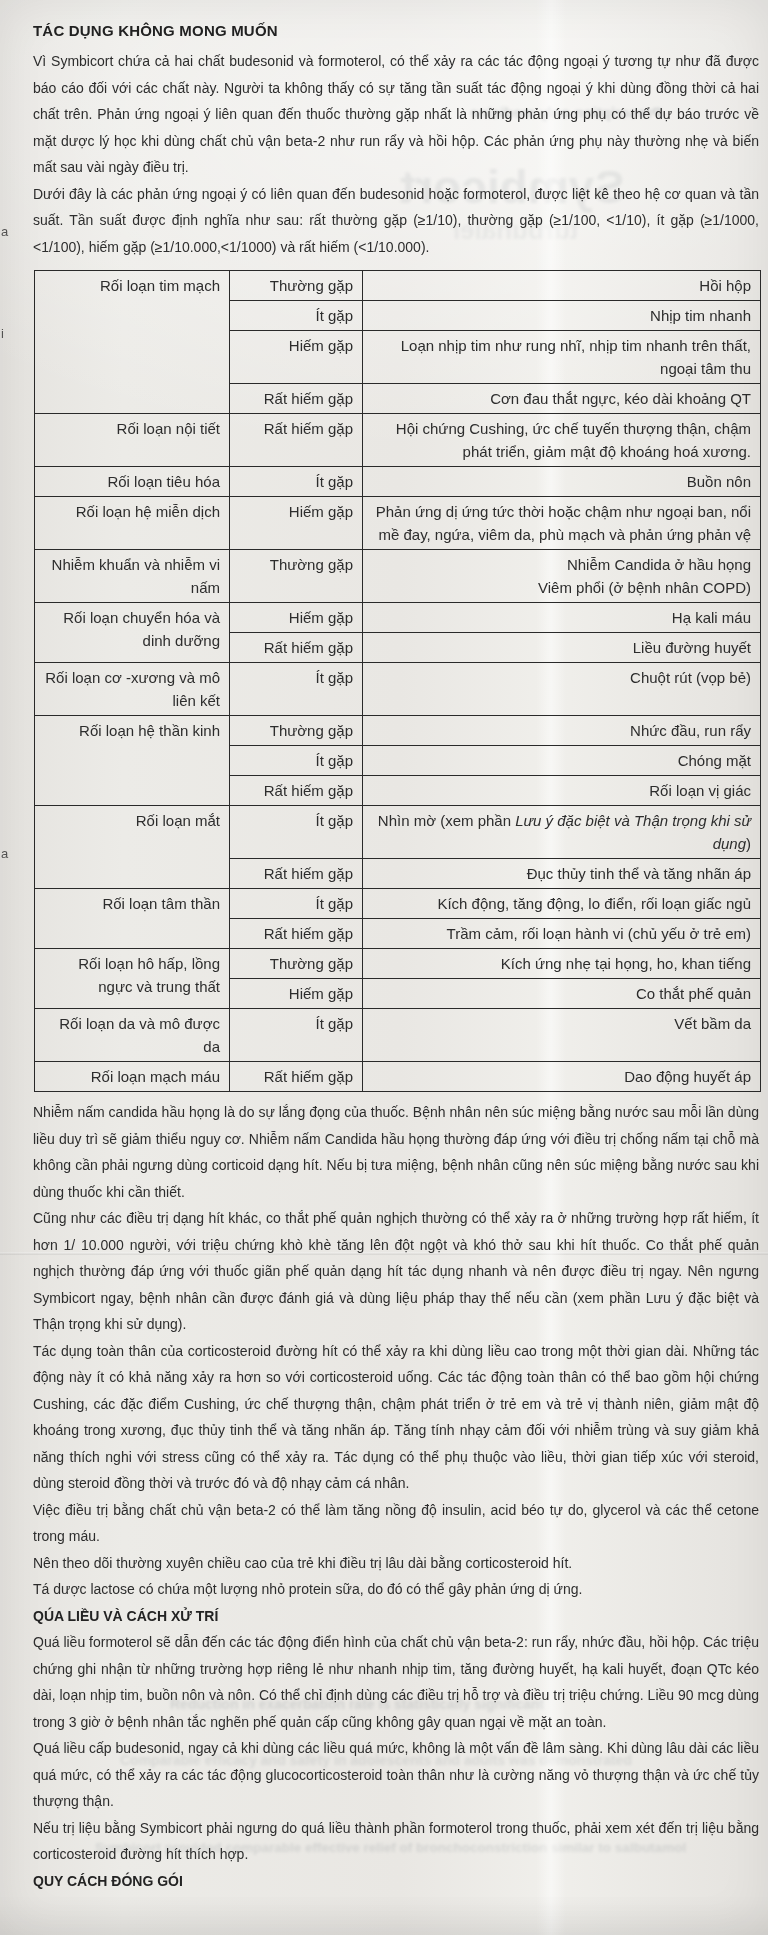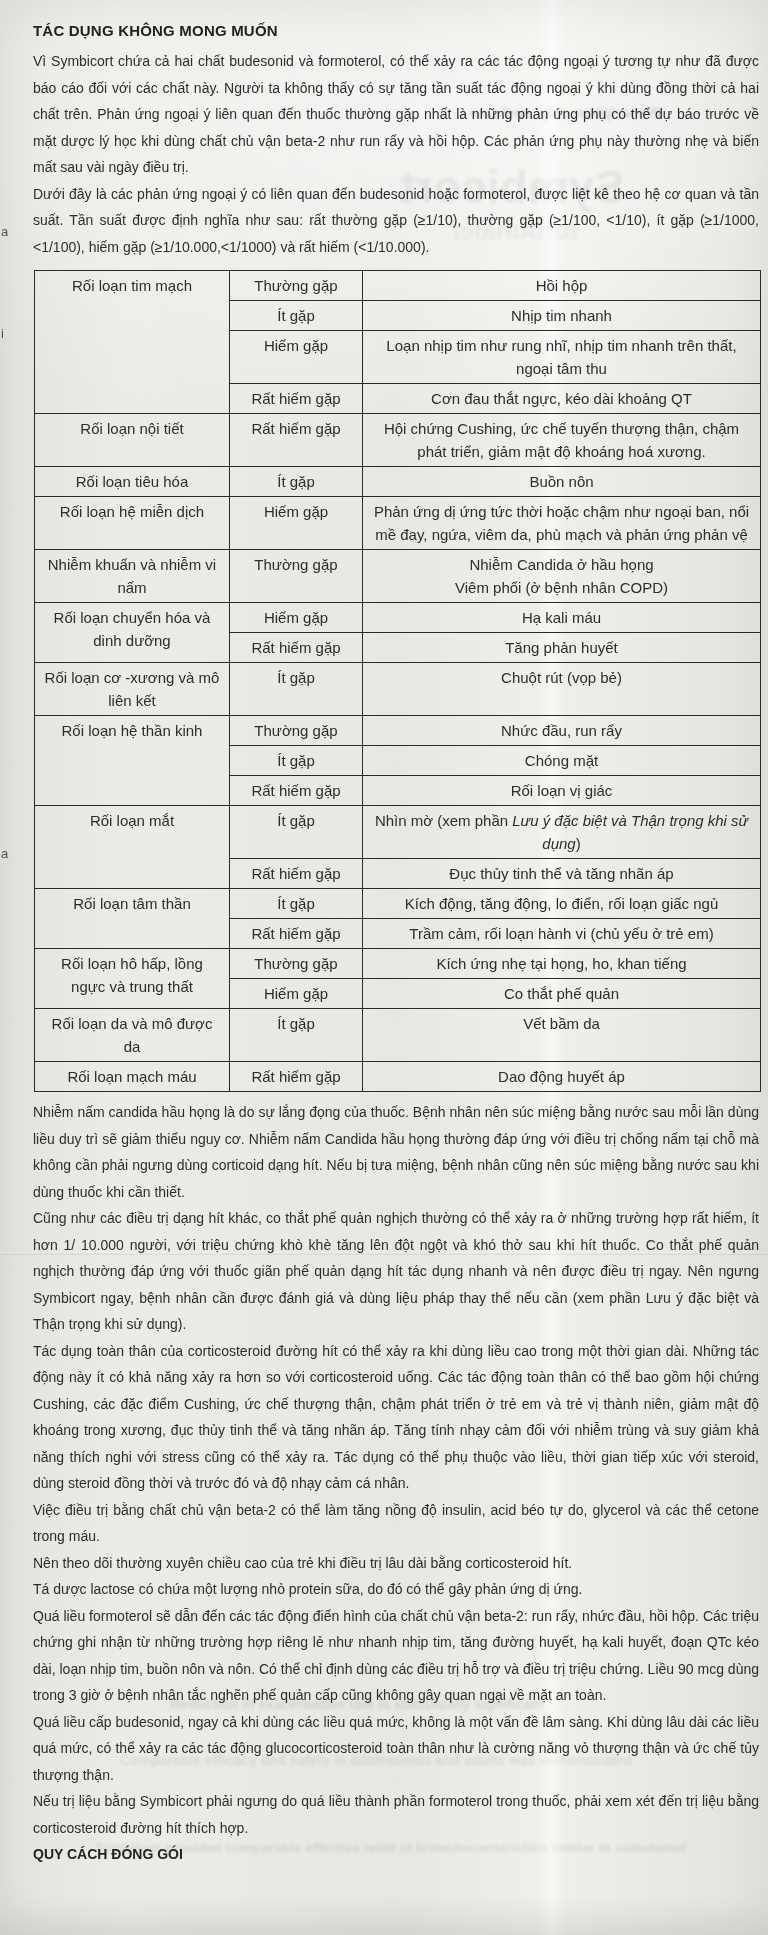--- a/index.html
+++ b/index.html
@@ -22,21 +22,21 @@
   .ghost{position:absolute;color:#5f6a72;filter:blur(1.4px);opacity:.15;white-space:nowrap;font-weight:bold;}
   .ghost.mir{transform:scaleX(-1);}
   .edge-mark{position:absolute;left:1px;font-size:13px;color:#3c3c3c;opacity:.85;}
   .content{position:absolute;left:33px;top:22px;width:726px;}
   .sec-title{font-size:15px;font-weight:bold;color:#222;margin:0 0 9px 0;letter-spacing:.2px;}
   .blk{margin:0;font-size:14px;line-height:26.5px;text-align:justify;}
   .blk.heading,.blk.heading_inline,.blk.heading_faded{font-weight:bold;text-align:left;color:#232323;}
   .ae-table{border-collapse:collapse;width:727px;margin:10px 0 7px 1px;table-layout:fixed;}
   .ae-table td{
     border:1.6px solid #2a2a2a;font-size:15px;line-height:23px;
-    padding:3px 9px;vertical-align:top;text-align:center;
+    padding:3px 9px;vertical-align:top;text-align:right;
   }
   .c-sys{width:176px;}
   .c-freq{width:114px;}
   .c-desc{white-space:pre-line;}
   .it{font-style:italic;}
 </style>
 </head>
 <body>
 
 <div class="page">
@@ -101,21 +101,21 @@
             <td class="c-desc">Nhiễm Candida ở hầu họng
 Viêm phổi (ở bệnh nhân COPD)</td>
           </tr>
           <tr>
             <td class="c-sys" rowspan="2">Rối loạn chuyển hóa và dinh dưỡng</td>
             <td class="c-freq">Hiếm gặp</td>
             <td class="c-desc">Hạ kali máu</td>
           </tr>
           <tr>
             <td class="c-freq">Rất hiếm gặp</td>
-            <td class="c-desc">Tăng phản huyết</td>
+            <td class="c-desc">Liều đường huyết</td>
           </tr>
           <tr>
             <td class="c-sys" rowspan="1">Rối loạn cơ -xương và mô liên kết</td>
             <td class="c-freq">Ít gặp</td>
             <td class="c-desc">Chuột rút (vọp bẻ)</td>
           </tr>
           <tr>
             <td class="c-sys" rowspan="3">Rối loạn hệ thần kinh</td>
             <td class="c-freq">Thường gặp</td>
             <td class="c-desc">Nhức đầu, run rẩy</td>
@@ -167,19 +167,20 @@
           </tr>
         </tbody>
     </table>
     <div id="body-blocks">
         <p class="blk paragraph">Nhiễm nấm candida hầu họng là do sự lắng đọng của thuốc. Bệnh nhân nên súc miệng bằng nước sau mỗi lần dùng liều duy trì sẽ giảm thiểu nguy cơ. Nhiễm nấm Candida hầu họng thường đáp ứng với điều trị chống nấm tại chỗ mà không cần phải ngưng dùng corticoid dạng hít. Nếu bị tưa miệng, bệnh nhân cũng nên súc miệng bằng nước sau khi dùng thuốc khi cần thiết.</p>
         <p class="blk paragraph">Cũng như các điều trị dạng hít khác, co thắt phế quản nghịch thường có thể xảy ra ở những trường hợp rất hiếm, ít hơn 1/ 10.000 người, với triệu chứng khò khè tăng lên đột ngột và khó thở sau khi hít thuốc. Co thắt phế quản nghịch thường đáp ứng với thuốc giãn phế quản dạng hít tác dụng nhanh và nên được điều trị ngay. Nên ngưng Symbicort ngay, bệnh nhân cần được đánh giá và dùng liệu pháp thay thế nếu cần (xem phần Lưu ý đặc biệt và Thận trọng khi sử dụng).</p>
         <p class="blk paragraph">Tác dụng toàn thân của corticosteroid đường hít có thể xảy ra khi dùng liều cao trong một thời gian dài. Những tác động này ít có khả năng xảy ra hơn so với corticosteroid uống. Các tác động toàn thân có thể bao gồm hội chứng Cushing, các đặc điểm Cushing, ức chế thượng thận, chậm phát triển ở trẻ em và trẻ vị thành niên, giảm mật độ khoáng trong xương, đục thủy tinh thể và tăng nhãn áp. Tăng tính nhạy cảm đối với nhiễm trùng và suy giảm khả năng thích nghi với stress cũng có thể xảy ra. Tác dụng có thể phụ thuộc vào liều, thời gian tiếp xúc với steroid, dùng steroid đồng thời và trước đó và độ nhạy cảm cá nhân.</p>
         <p class="blk paragraph">Việc điều trị bằng chất chủ vận beta-2 có thể làm tăng nồng độ insulin, acid béo tự do, glycerol và các thể cetone trong máu.</p>
         <p class="blk paragraph">Nên theo dõi thường xuyên chiều cao của trẻ khi điều trị lâu dài bằng corticosteroid hít.</p>
         <p class="blk paragraph">Tá dược lactose có chứa một lượng nhỏ protein sữa, do đó có thể gây phản ứng dị ứng.</p>
+        <div class="blk heading">QÚA LIỀU VÀ CÁCH XỬ TRÍ</div>
         <p class="blk paragraph">Quá liều formoterol sẽ dẫn đến các tác động điển hình của chất chủ vận beta-2: run rẩy, nhức đầu, hồi hộp. Các triệu chứng ghi nhận từ những trường hợp riêng lẻ như nhanh nhịp tim, tăng đường huyết, hạ kali huyết, đoạn QTc kéo dài, loạn nhịp tim, buồn nôn và nôn. Có thể chỉ định dùng các điều trị hỗ trợ và điều trị triệu chứng. Liều 90 mcg dùng trong 3 giờ ở bệnh nhân tắc nghẽn phế quản cấp cũng không gây quan ngại về mặt an toàn.</p>
         <p class="blk paragraph">Quá liều cấp budesonid, ngay cả khi dùng các liều quá mức, không là một vấn đề lâm sàng. Khi dùng lâu dài các liều quá mức, có thể xảy ra các tác động glucocorticosteroid toàn thân như là cường năng vỏ thượng thận và ức chế tủy thượng thận.</p>
         <p class="blk paragraph">Nếu trị liệu bằng Symbicort phải ngưng do quá liều thành phần formoterol trong thuốc, phải xem xét đến trị liệu bằng corticosteroid đường hít thích hợp.</p>
         <div class="blk heading">QUY CÁCH ĐÓNG GÓI</div>
       </div>
   </div>
 </div>
 
 </body></html>

